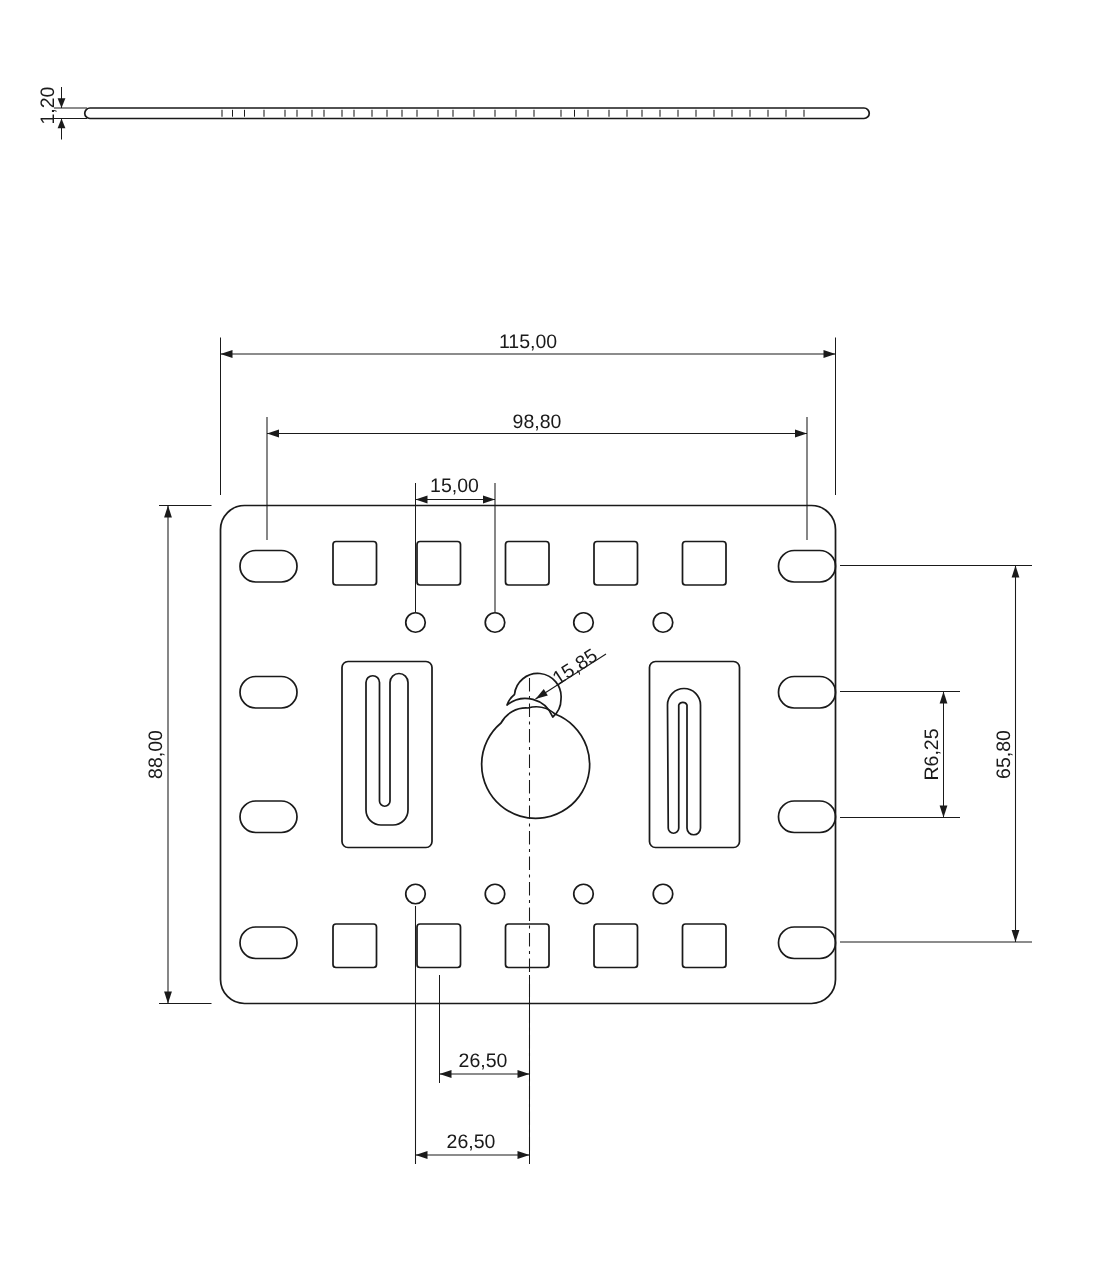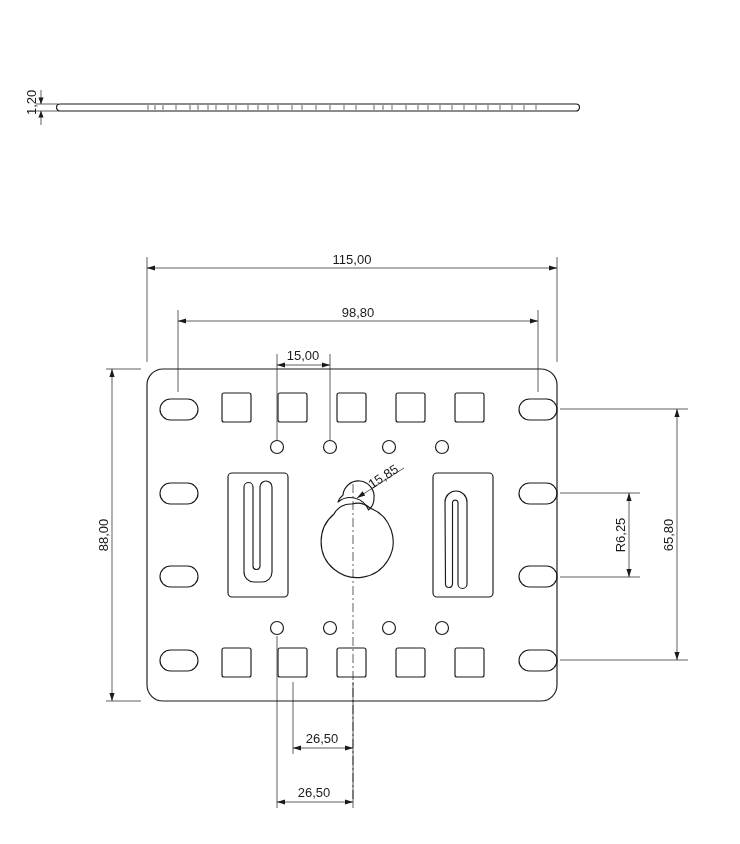--- a/index.html
+++ b/index.html
@@ -13,21 +13,20 @@
     font-family: "Liberation Sans", sans-serif;
     position: relative;
     overflow: hidden;
   }
   #drawing-root {
     position: absolute;
     left: 0;
     top: 0;
     width: 740px;
     height: 712px;
-    margin-top: 32px;
   }
   svg.tech-drawing {
     display: block;
     width: 740px;
     height: 844px;
   }
   .ln {
     stroke: #1a1a1a;
     fill: none;
     stroke-width: 1.15;

